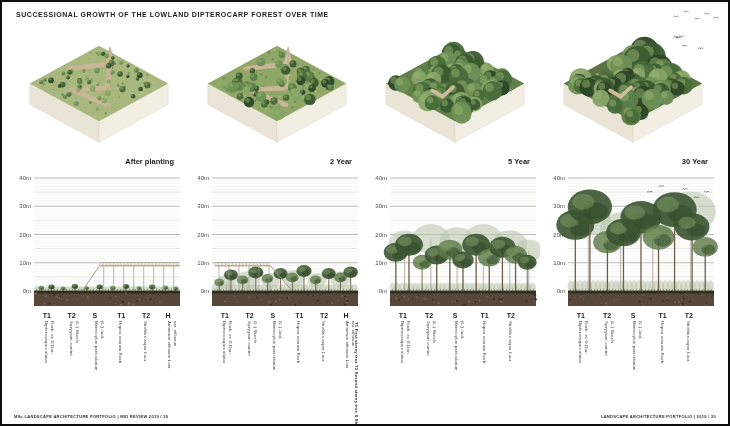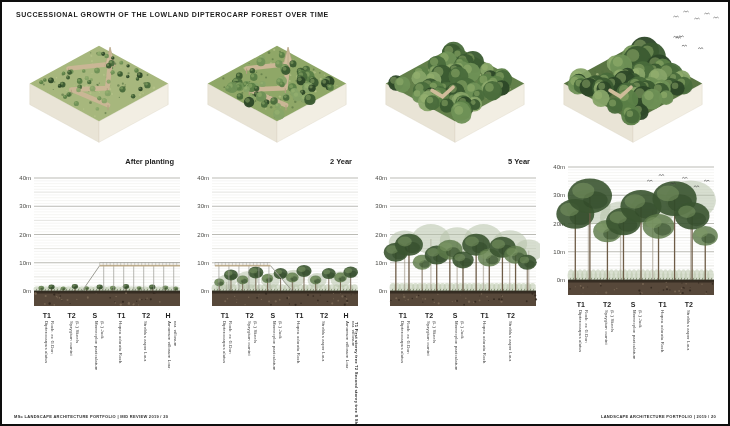--- a/index.html
+++ b/index.html
@@ -1890,20 +1890,21 @@
           <ellipse cx="79.05615516472608" cy="88.60940184213686" rx="6.279252888844349" ry="2.441931678995024" fill="#27391f" opacity="0.22"></ellipse>
           <circle cx="79.05615516472608" cy="85.12092801500111" r="6.976947654271498" fill="#496c3b" opacity="0.95"></circle>
           <circle cx="76.96307086844463" cy="82.6789963360061" r="3.1396264444221744" fill="#9db874" opacity="0.45"></circle>
           <path d="M58.120000000000005,60.480000000000004 L68.12,66.48 L78.12,57.480000000000004" fill="none" stroke="#cfbc9a" stroke-width="3.5" stroke-linecap="round"></path>
           <path d="M123.53015050701796,9.299123920500278 Q124.73015050701797,7.699123920500279 125.93015050701797,9.299123920500278 Q127.13015050701797,7.699123920500279 128.33015050701798,9.299123920500278" fill="none" stroke="#3a3a3a" stroke-width="0.6"></path>
           <path d="M120.85377881713211,10.640032418072224 Q122.05377881713211,9.040032418072224 123.25377881713212,10.640032418072224 Q124.45377881713212,9.040032418072224 125.65377881713212,10.640032418072224" fill="none" stroke="#3a3a3a" stroke-width="0.6"></path>
           <path d="M142.14642292205244,20.605529215186834 Q143.34642292205245,19.005529215186833 144.54642292205244,20.605529215186834 Q145.74642292205243,19.005529215186833 146.94642292205245,20.605529215186834" fill="none" stroke="#3a3a3a" stroke-width="0.6"></path>
           <path d="M118.57302059363573,9.781498223543167 Q119.77302059363574,8.181498223543167 120.97302059363574,9.781498223543167 Q122.17302059363574,8.181498223543167 123.37302059363574,9.781498223543167" fill="none" stroke="#3a3a3a" stroke-width="0.6"></path>
           <path d="M126.63506677784025,18.201018285006285 Q127.83506677784025,16.601018285006283 129.03506677784026,18.201018285006285 Q130.23506677784025,16.601018285006283 131.43506677784026,18.201018285006285" fill="none" stroke="#3a3a3a" stroke-width="0.6"></path>
         </svg>
+    <div class="stage-label">30 Year</div>
     <svg class="section" viewBox="0 0 170 142">
           <line x1="20" y1="123" x2="166" y2="123" stroke="#a9a9a2" stroke-width="0.8"></line>
           <line x1="20" y1="120.175" x2="166" y2="120.175" stroke="#e9e9e4" stroke-width="0.45"></line>
           <line x1="20" y1="117.35" x2="166" y2="117.35" stroke="#e9e9e4" stroke-width="0.45"></line>
           <line x1="20" y1="114.525" x2="166" y2="114.525" stroke="#e9e9e4" stroke-width="0.45"></line>
           <line x1="20" y1="111.7" x2="166" y2="111.7" stroke="#e9e9e4" stroke-width="0.45"></line>
           <line x1="20" y1="108.875" x2="166" y2="108.875" stroke="#d2d2cb" stroke-width="0.6"></line>
           <line x1="20" y1="106.05" x2="166" y2="106.05" stroke="#e9e9e4" stroke-width="0.45"></line>
           <line x1="20" y1="103.225" x2="166" y2="103.225" stroke="#e9e9e4" stroke-width="0.45"></line>
           <line x1="20" y1="100.4" x2="166" y2="100.4" stroke="#e9e9e4" stroke-width="0.45"></line>

